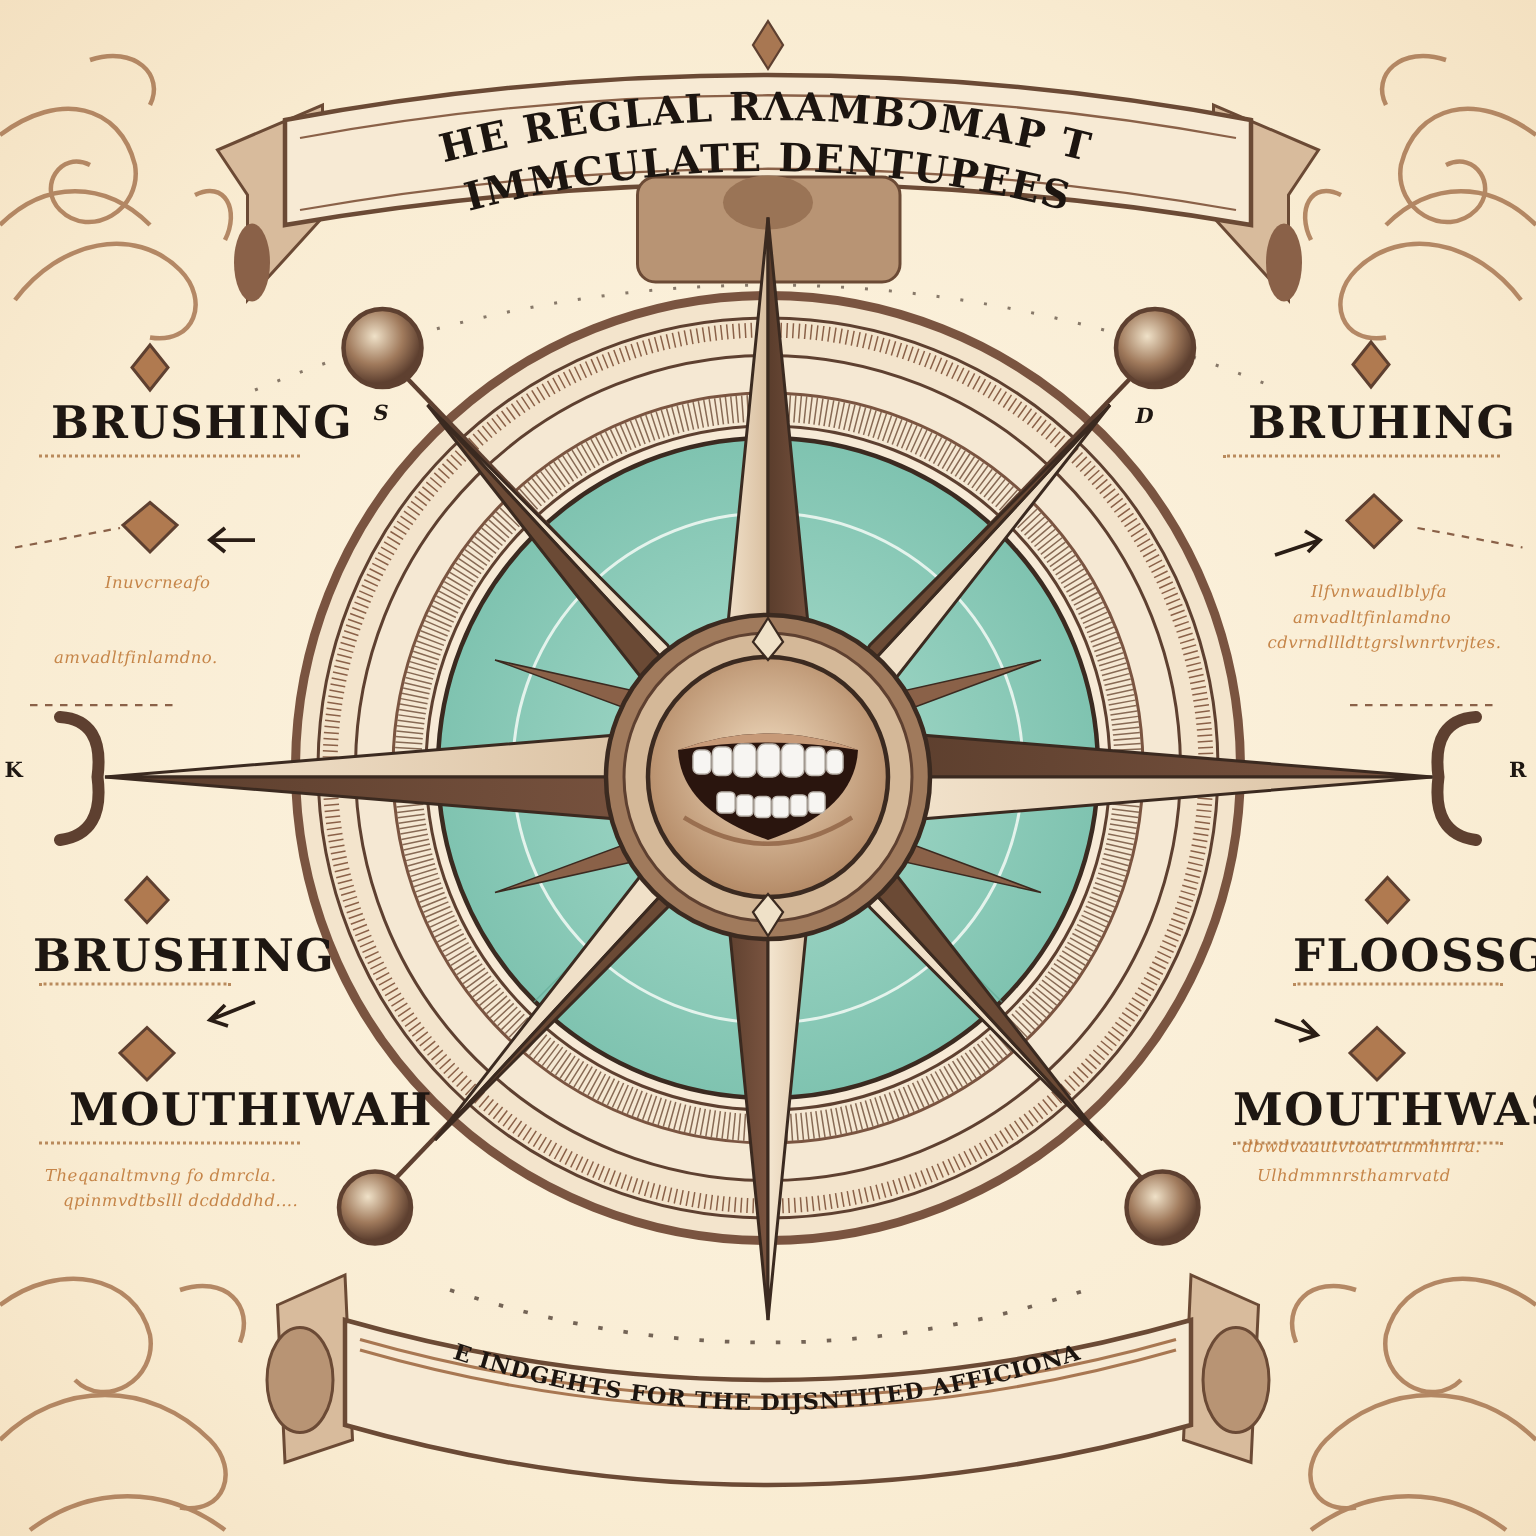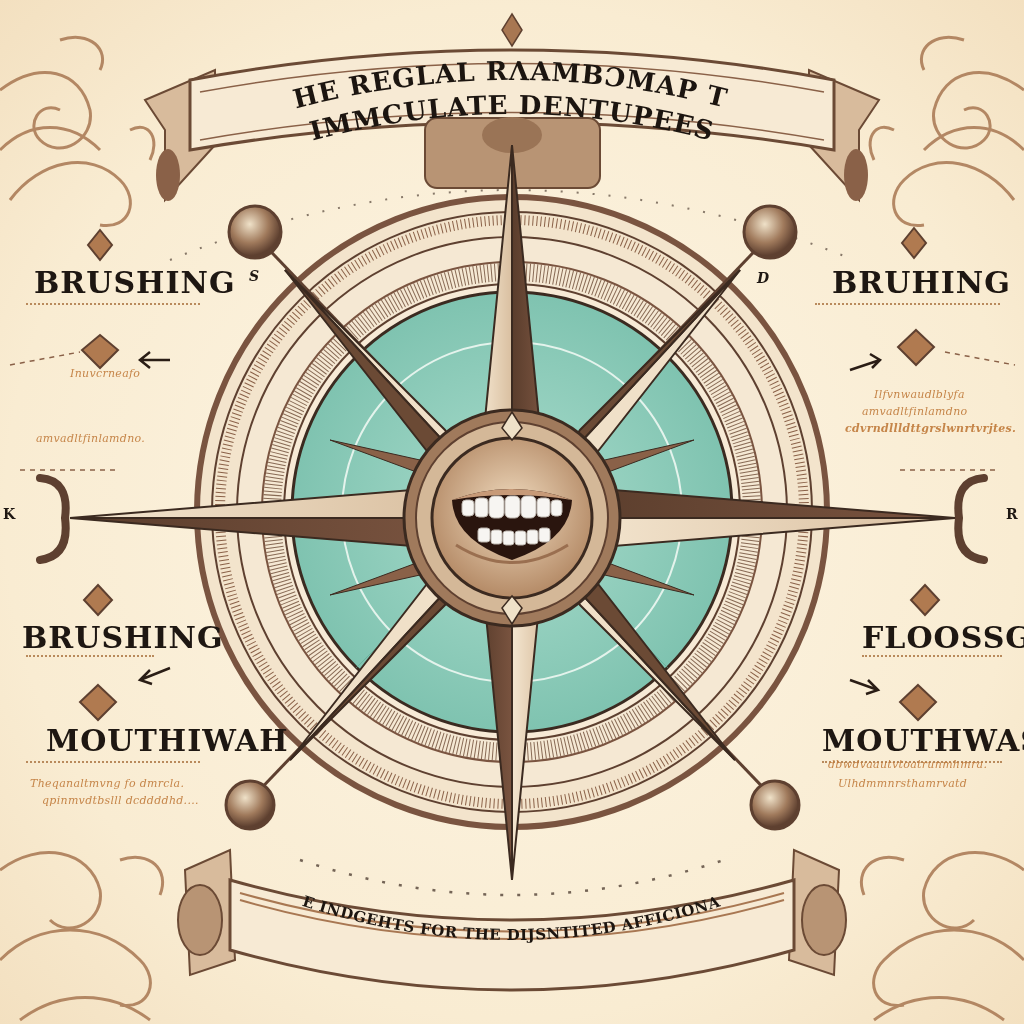--- a/index.html
+++ b/index.html
@@ -226,41 +226,41 @@
     <textPath href="#arcTop2" startOffset="50%" text-anchor="middle" id="titleLine2">IMMCULATE   DENTUPEES</textPath>
   </text>
   <text class="banner-text" font-size="15" letter-spacing="0.5">
     <textPath href="#arcBot" startOffset="50%" text-anchor="middle">FIVE INDGEHTS FOR THE DIJSNTITED AFFICIONADO'</textPath>
   </text>
 </svg>
 
 <div>
   <div class="label" style="left:34px;top:265px;">BRUSHING</div>
   <div class="dotline" style="left:26px;top:303px;width:174px;"></div>
-  <div class="script" style="left:70px;top:365px;">Inuvcrneafo</div>
+  <div class="script" style="left:70px;top:380px;">Inuvcrneafo</div>
   <div class="script" style="left:36px;top:402px;margin-top:28px;">amvadltfinlamdno.</div>
 
   <div class="label" style="left:22px;top:620px;">BRUSHING</div>
   <div class="dotline" style="left:26px;top:655px;width:128px;"></div>
 
   <div class="label" style="left:14px;top:723px;margin-left:32px;">MOUTHIWAH</div>
   <div class="dotline" style="left:26px;top:761px;width:174px;"></div>
   <div class="script" style="left:30px;top:775px;">Theqanaltmvng fo dmrcla.</div>
   <div class="script" style="left:26px;top:792px;margin-left:16px;">qpinmvdtbslll dcddddhd....</div>
 
   <div class="tiny" style="left:3px;top:506px;">K</div>
   <div class="tiny" style="left:249px;top:268px;font-style:italic;">S</div>
 </div>
 
 <div>
   <div class="label" style="left:832px;top:265px;">BRUHING</div>
   <div class="dotline" style="left:815px;top:303px;width:185px;"></div>
   <div class="script" style="left:874px;top:386px;">Ilfvnwaudlblyfa</div>
   <div class="script" style="left:862px;top:403px;">amvadltfinlamdno</div>
-  <div class="script" style="left:845px;top:420px;font-weight:bold;">cdvrndllldttgrslwnrtvrjtes.</div>
+  <div class="script" style="left:845px;top:420px;">cdvrndllldttgrslwnrtvrjtes.</div>
 
   <div class="label" style="left:862px;top:620px;">FLOOSSG</div>
   <div class="dotline" style="left:862px;top:655px;width:140px;"></div>
 
   <div class="label" style="left:822px;top:723px;">MOUTHWASH</div>
   <div class="dotline" style="left:822px;top:761px;width:180px;"></div>
   <div class="script" style="left:838px;top:775px;">Ulhdmmnrsthamrvatd</div>
   <div class="script" style="left:828px;top:756px;">dbwdvaautvtoatrunmhmra.</div>
 
   <div class="tiny" style="left:1006px;top:506px;">R</div>

